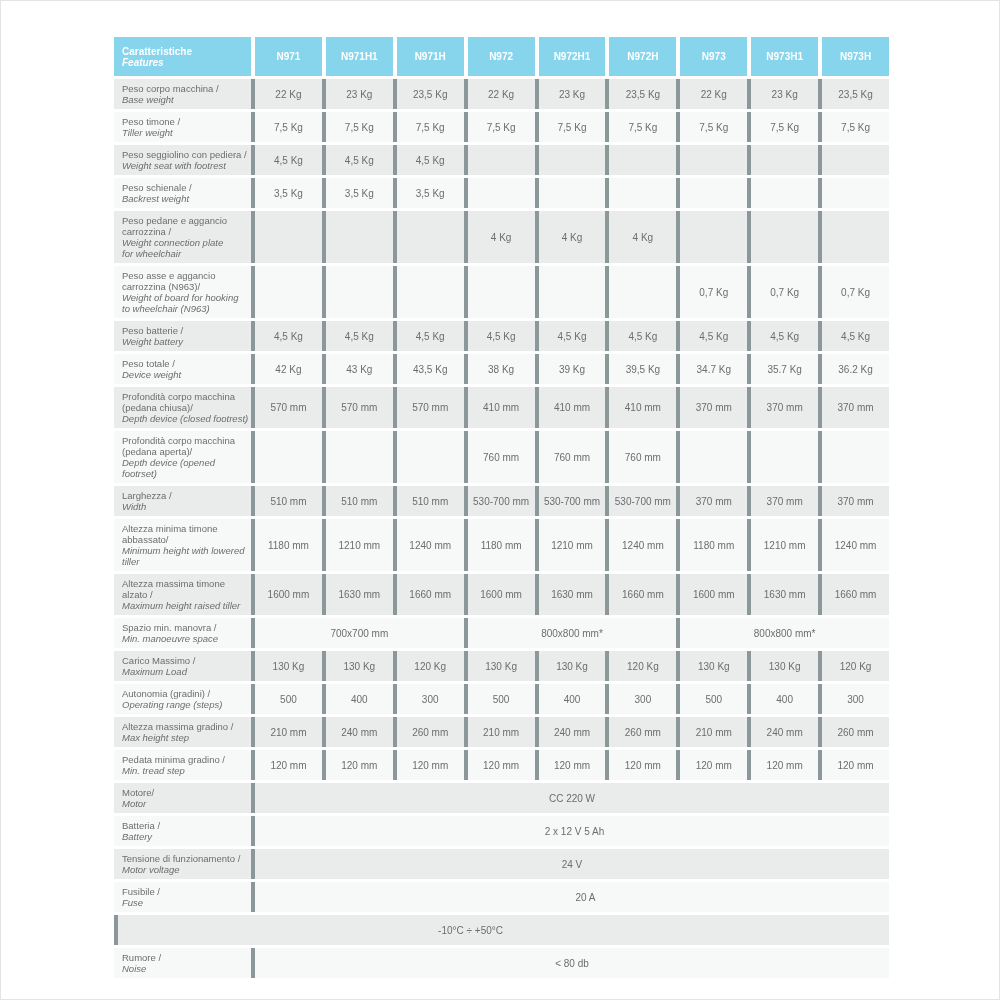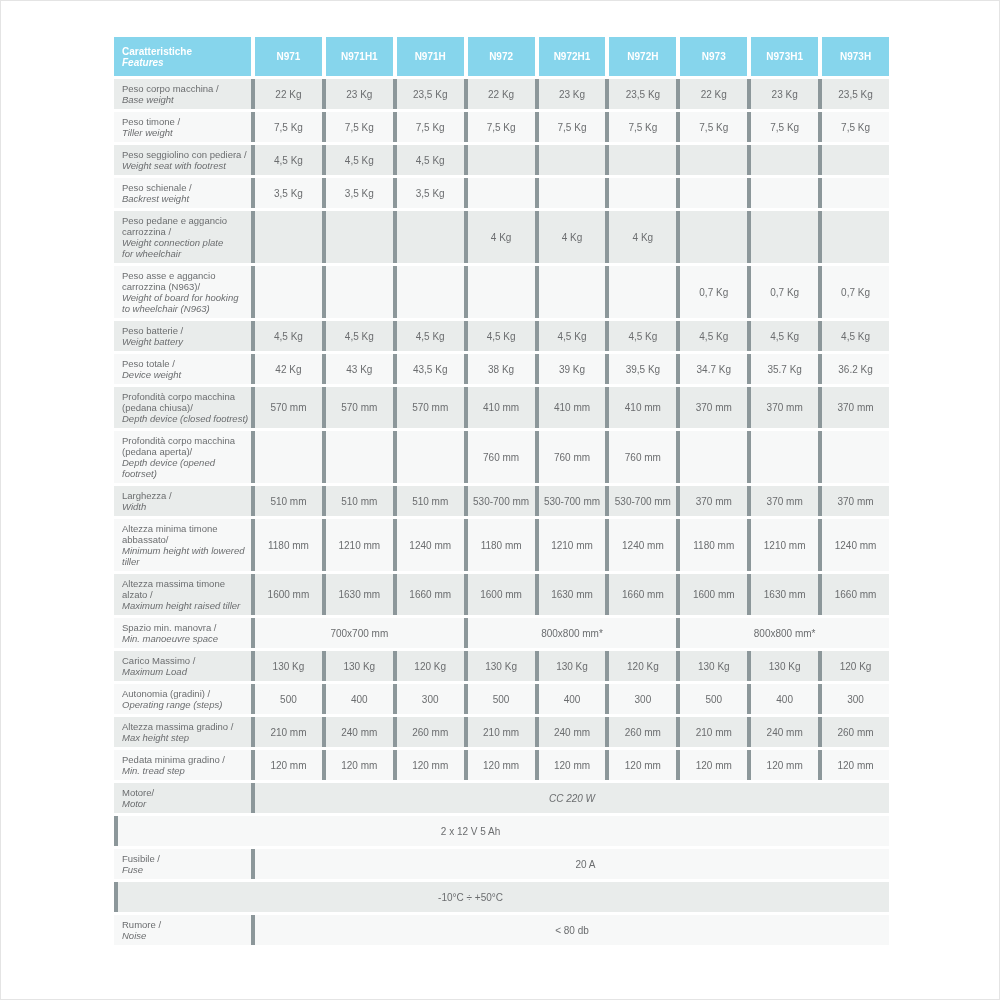--- a/index.html
+++ b/index.html
@@ -315,24 +315,35 @@
         <div class="cell">120 mm</div>
         <div class="cell">120 mm</div>
         <div class="cell">120 mm</div>
         <div class="cell">120 mm</div>
       </div>
       <div class="row gray">
         <div class="label-cell">
           <div class="line">Motore/</div>
           <div class="line it">Motor</div>
         </div>
-        <div class="cell" style="grid-column: span 9; font-style: italic;">CC 220 W</div>
-      </div>
-      <div class="row light">
+        <div class="cell" style="grid-column: span 9;">CC 220 W</div>
+      </div>
+      <div class="row light">
+        <div class="label-cell">
+          <div class="line">Batteria /</div>
+          <div class="line it">Battery</div>
+        </div>
         <div class="cell" style="grid-column: span 9; padding-left: 6px;">2 x 12 V 5 Ah</div>
+      </div>
+      <div class="row gray">
+        <div class="label-cell">
+          <div class="line">Tensione di funzionamento /</div>
+          <div class="line it">Motor voltage</div>
+        </div>
+        <div class="cell" style="grid-column: span 9;">24 V</div>
       </div>
       <div class="row light">
         <div class="label-cell">
           <div class="line">Fusibile /</div>
           <div class="line it">Fuse</div>
         </div>
         <div class="cell" style="grid-column: span 9; padding-left: 28px;">20 A</div>
       </div>
       <div class="row gray">
         <div class="cell" style="grid-column: span 9; padding-left: 6px;">-10°C ÷ +50°C</div>

